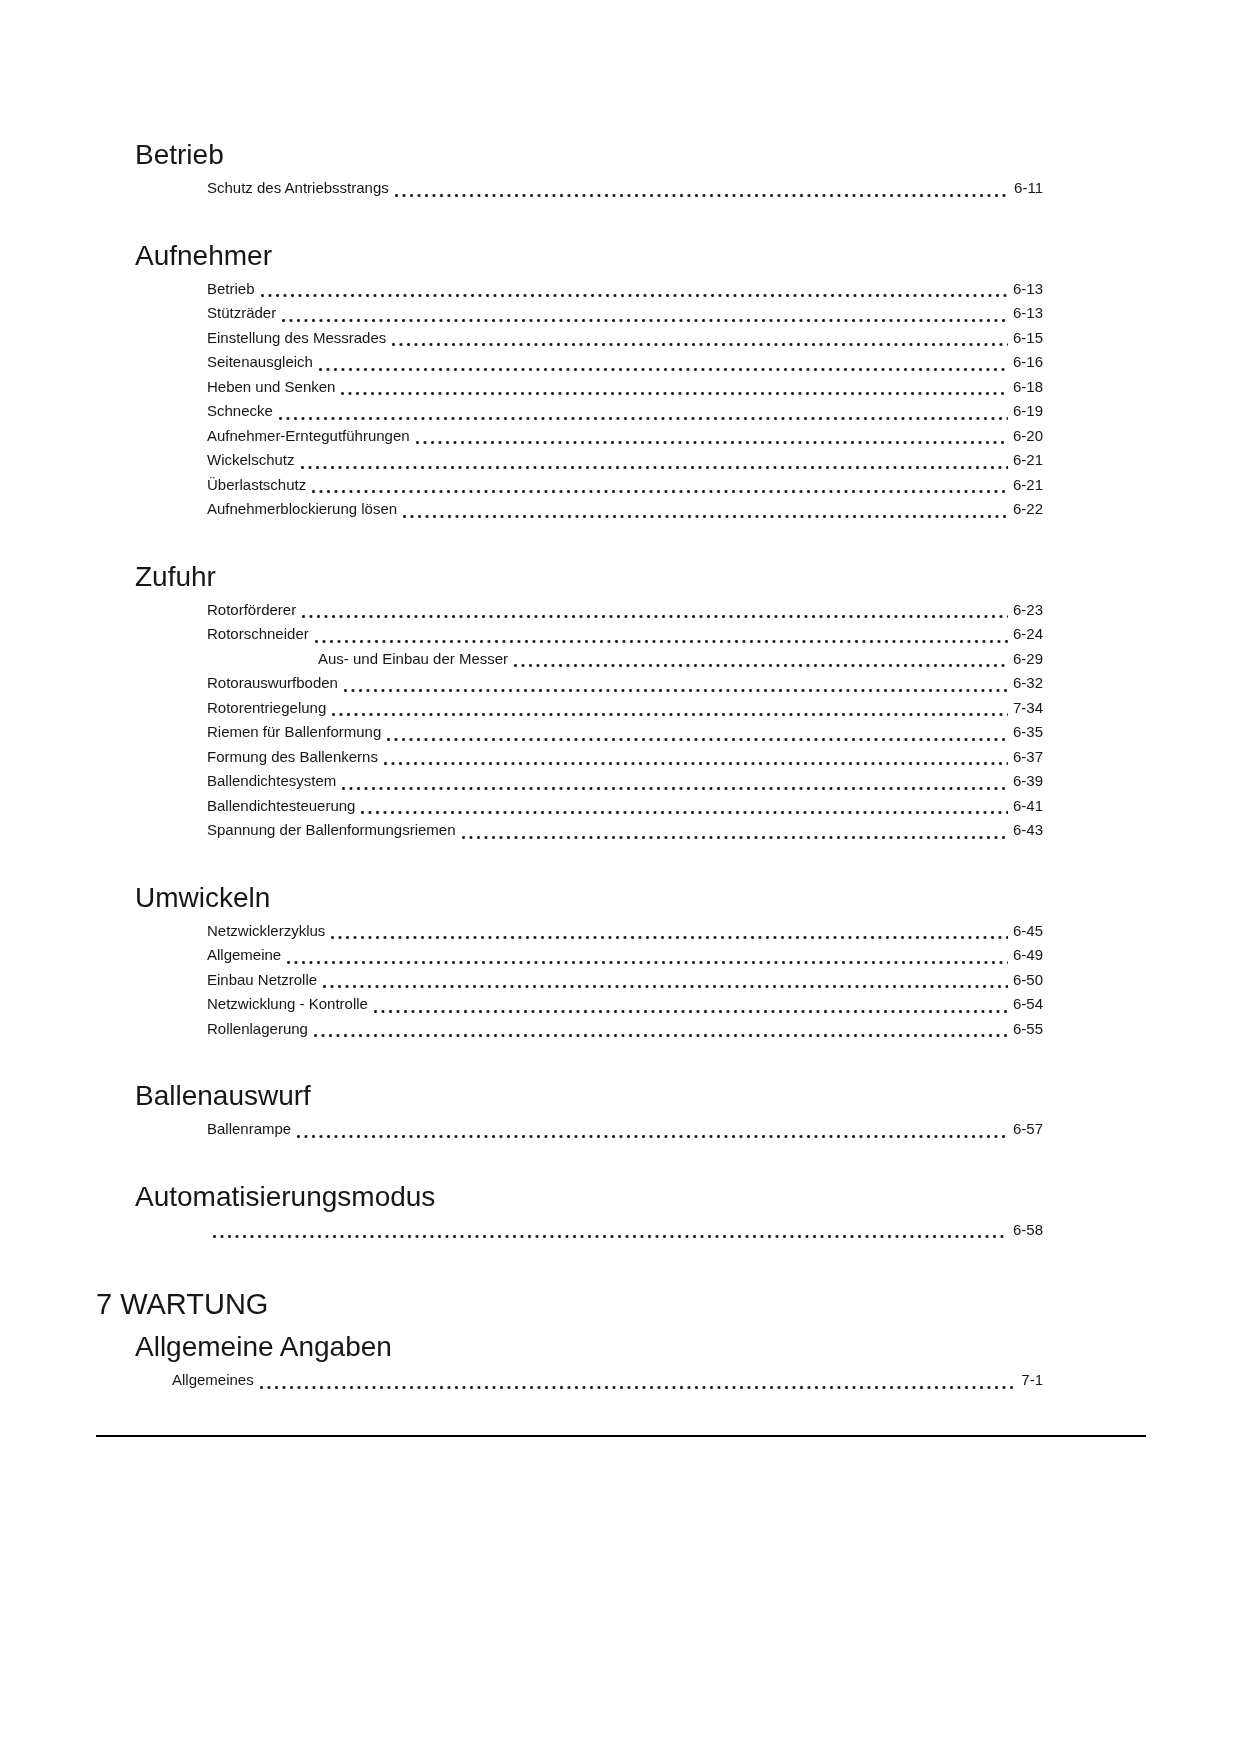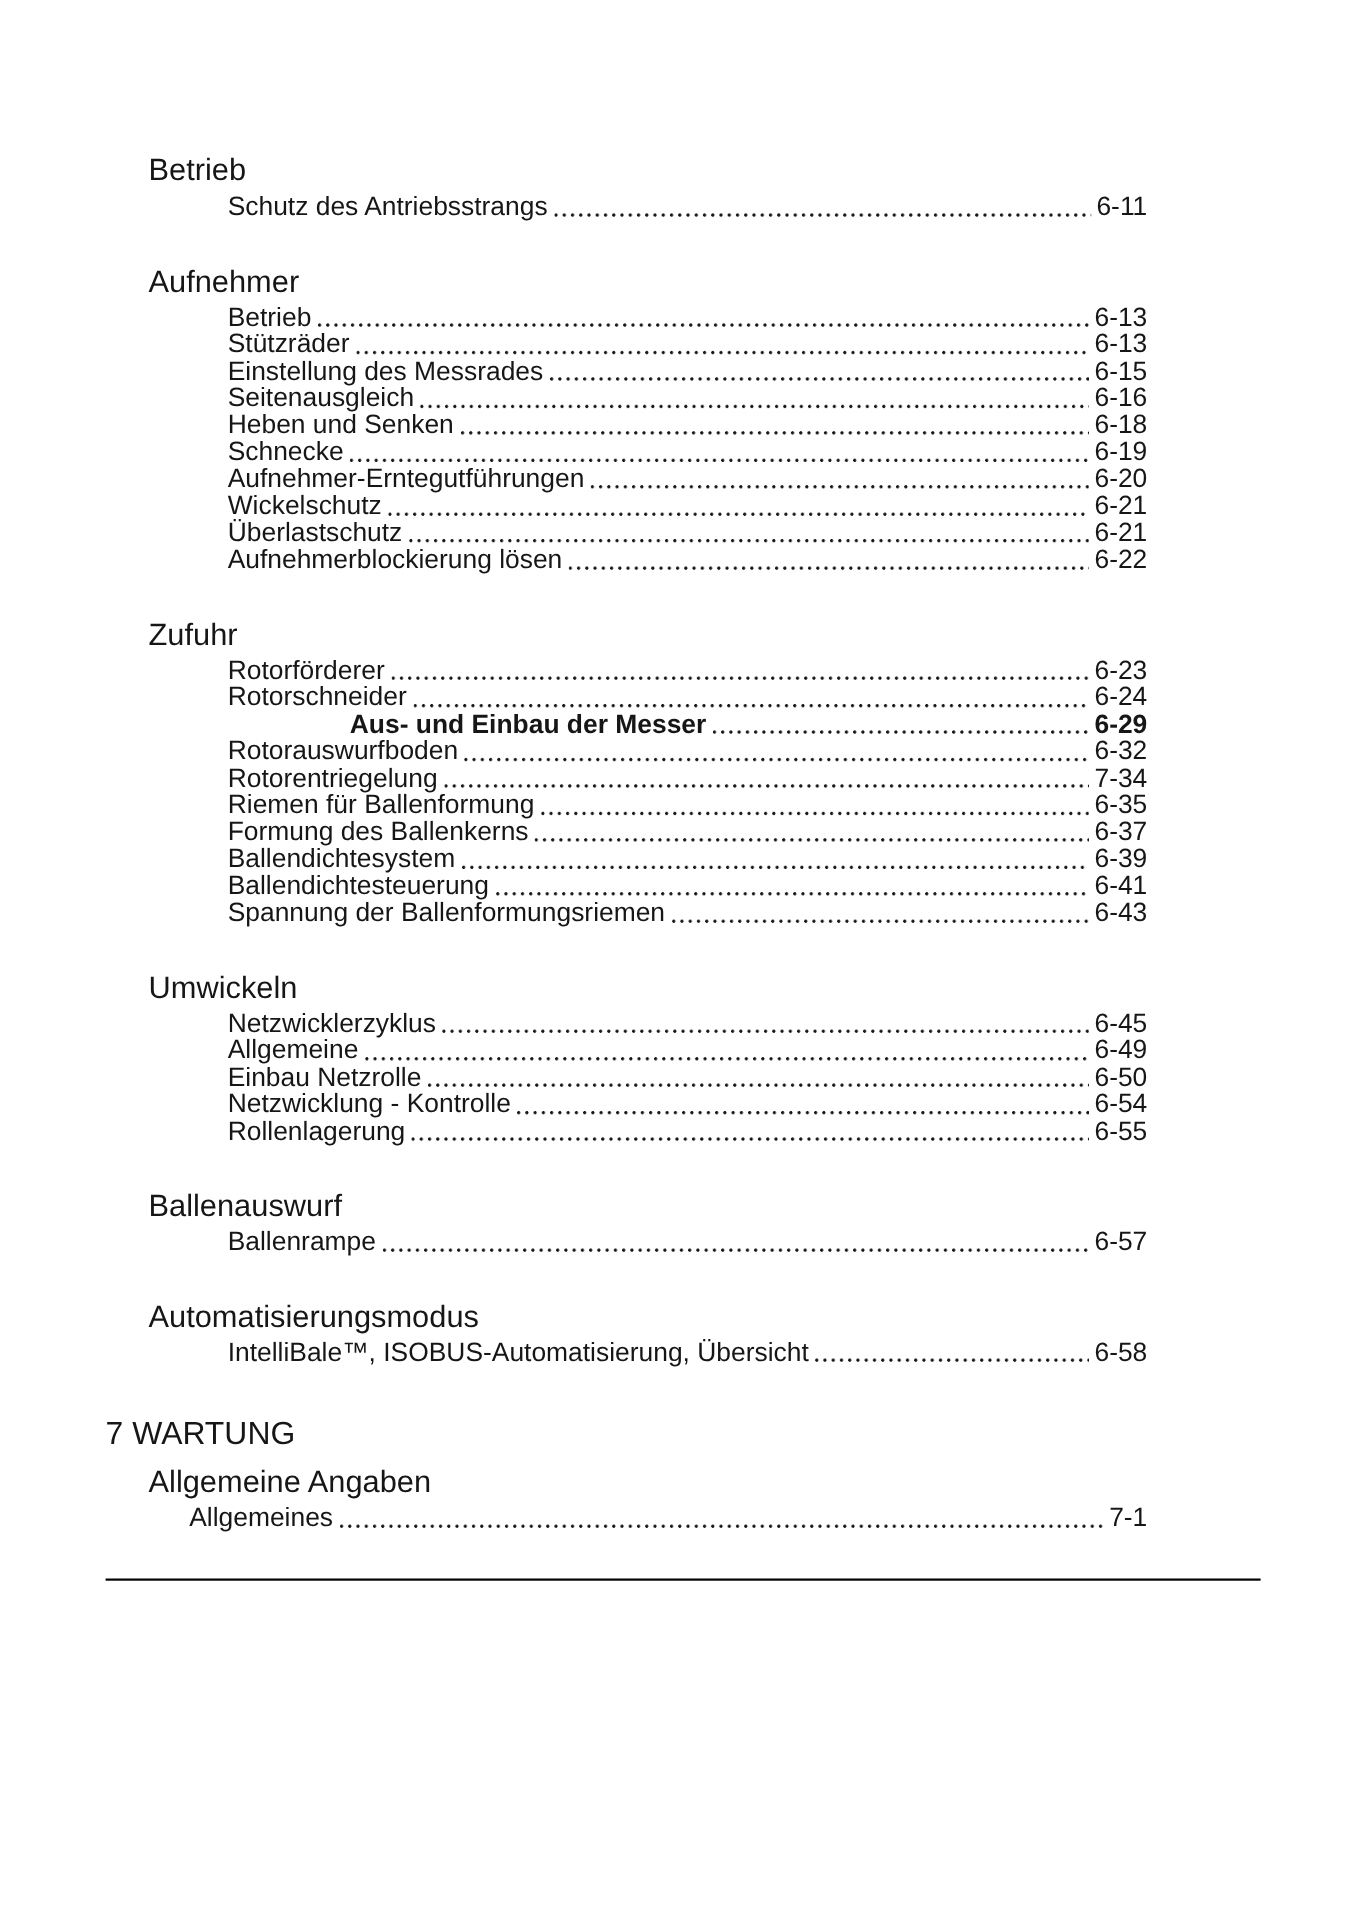--- a/index.html
+++ b/index.html
@@ -30,26 +30,26 @@
     line-height: 32px;
     font-weight: 400;
     margin: 46px 0 0 0;
     white-space: nowrap;
   }
   .chapter-h + .section-h { margin-top: 12px; }
 
   .row {
     display: flex;
     align-items: baseline;
-    font-size: 24px;
+    font-size: 15px;
     line-height: 24.5px;
   }
   .lvl0 { padding-left: 76px; }
   .lvl1 { padding-left: 111px; }
-  .lvl2 { padding-left: 222px; font-weight: bold; }
+  .lvl2 { padding-left: 222px; }
 
   .t { white-space: nowrap; flex: 0 0 auto; }
   .p { white-space: nowrap; flex: 0 0 auto; }
 
   .leader {
     flex: 1 1 auto;
     min-width: 12px;
     height: 3px;
     align-self: flex-end;
     margin: 0 5px 4px 6px;
@@ -206,21 +206,20 @@
         <span class="p">6-55</span>
       </div>
       <div class="section-h">Ballenauswurf</div>
       <div class="row lvl1">
         <span class="t">Ballenrampe</span>
         <span class="leader"></span>
         <span class="p">6-57</span>
       </div>
       <div class="section-h">Automatisierungsmodus</div>
       <div class="row lvl1">
-        <span class="t">IntelliBale™, ISOBUS-Automatisierung, Übersicht</span>
         <span class="leader"></span>
         <span class="p">6-58</span>
       </div>
       <div class="chapter-h">7 WARTUNG</div>
       <div class="section-h">Allgemeine Angaben</div>
       <div class="row lvl0">
         <span class="t">Allgemeines</span>
         <span class="leader"></span>
         <span class="p">7-1</span>
       </div>

